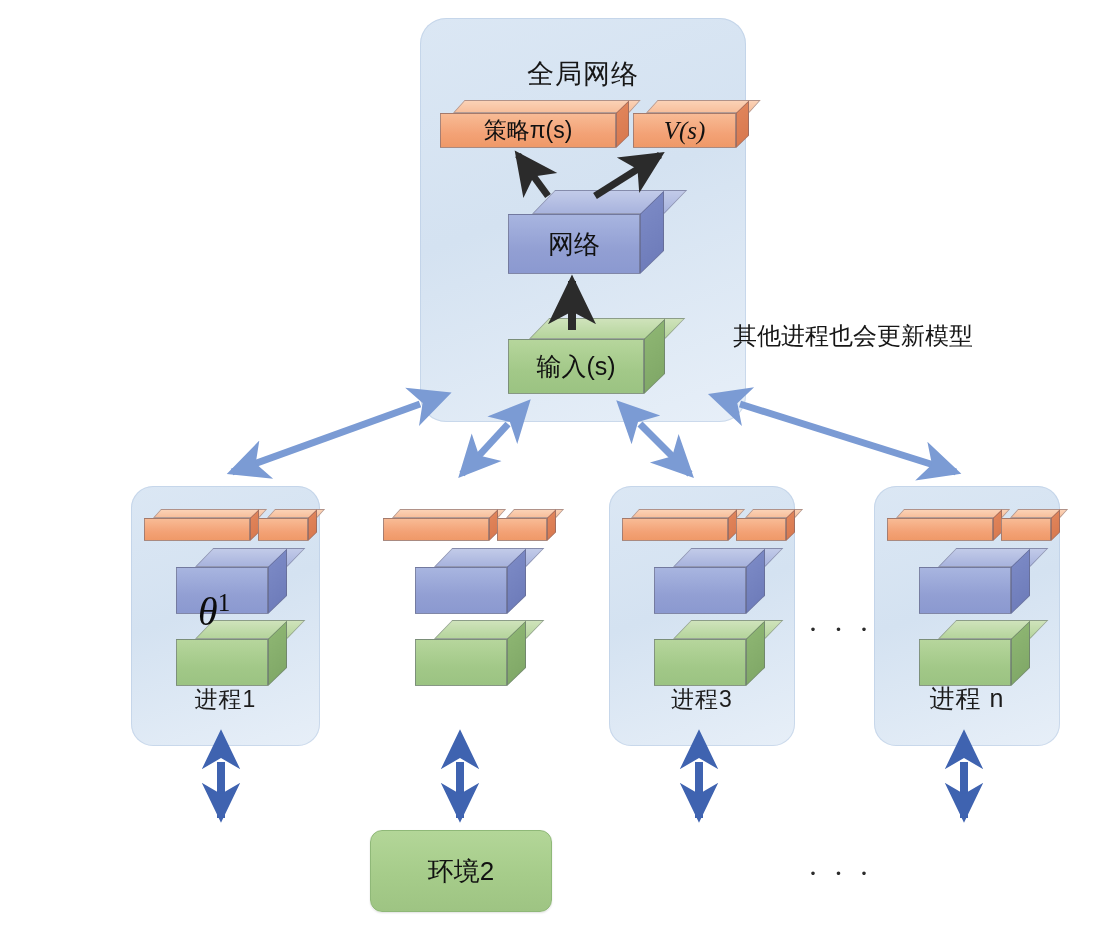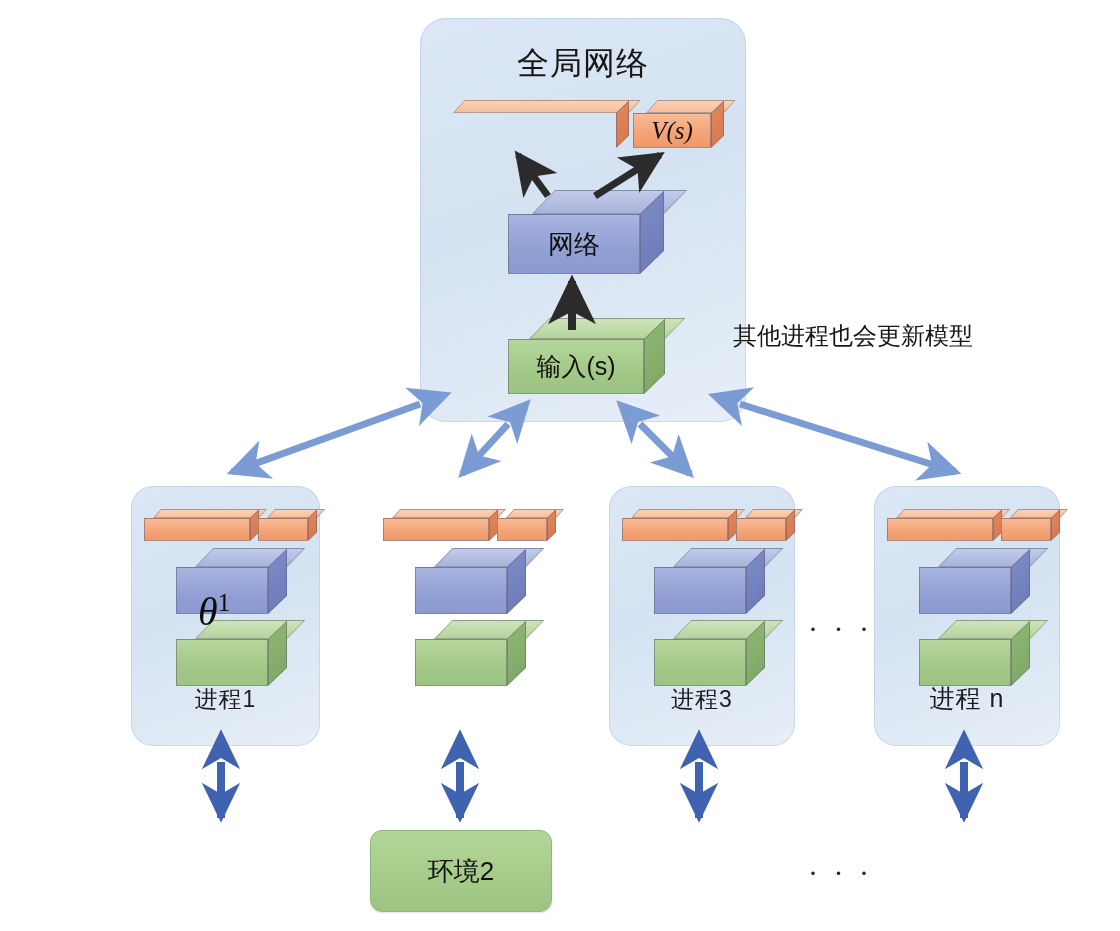--- a/index.html
+++ b/index.html
@@ -22,21 +22,21 @@
   .worker-panel{border-radius:22px;}
 
   .panel-title{
     position:absolute;
     width:100%;
     text-align:center;
     color:#171717;
     letter-spacing:1px;
     white-space:nowrap;
   }
-  #global-title{top:24px;font-size:32px;}
+  #global-title{top:38px;font-size:27px;}
   .worker-title{font-size:23px;color:#1c1c1c;}
 
   
   .box3d{position:absolute;}
   .box3d .face{
     position:absolute;left:0;bottom:0;width:100%;
     border:1px solid rgba(90,90,110,.5);
     box-sizing:border-box;
     display:flex;align-items:center;justify-content:center;
     color:#111;
@@ -109,23 +109,24 @@
 
 <div id="stage">
 
   <div class="panel" id="global-panel" style="left:420px;top:18px;width:326px;height:404px;">
     <div class="panel-title" id="global-title">全局网络</div>
   </div>
 
   <div class="box3d c-orange" style="left:440px;top:100px;width:176px;height:48px;">
     <div class="top" style="height:13px;transform:skewX(-42deg);margin-left:13px;"></div>
     <div class="side" style="width:13px;height:35px;transform:skewY(-44deg);margin-right:-13px;"></div>
-  </div>
-
-  <div class="box3d c-orange" style="left:633px;top:100px;width:78px;height:48px;">
+    <div class="face" style="height:35px;font-size:23px;">策略π(s)</div>
+  </div>
+
+  <div class="box3d c-orange" style="left:633px;top:100px;width:78px;height:48px;padding-left:25px;">
     <div class="top" style="height:13px;transform:skewX(-42deg);margin-left:13px;"></div>
     <div class="side" style="width:13px;height:35px;transform:skewY(-44deg);margin-right:-13px;"></div>
     <div class="face math" style="height:35px;font-size:25px;">V(s)</div>
   </div>
 
   <div class="box3d c-blue" style="left:508px;top:190px;width:132px;height:84px;">
     <div class="top" style="height:24px;transform:skewX(-44deg);margin-left:24px;"></div>
     <div class="side" style="width:24px;height:60px;transform:skewY(-44deg);margin-right:-24px;"></div>
     <div class="face" style="height:60px;font-size:26px;">网络</div>
   </div>

